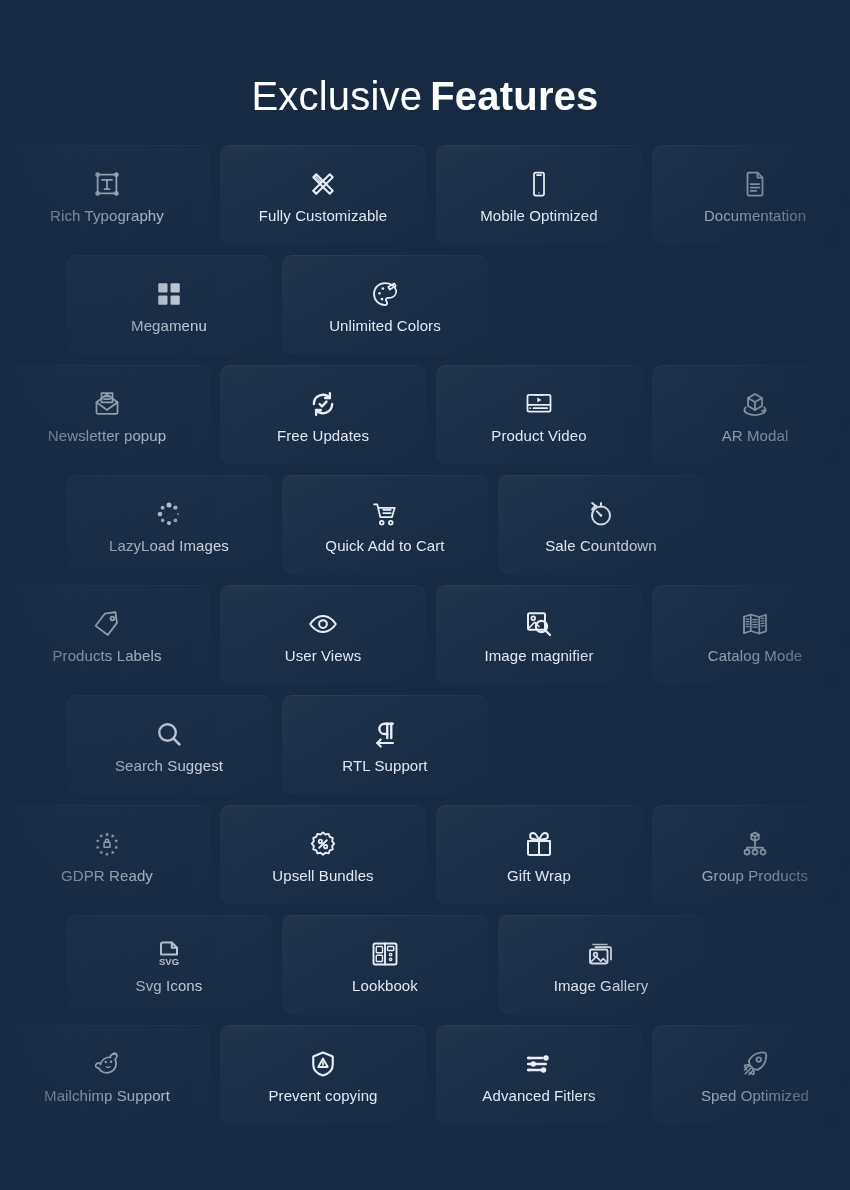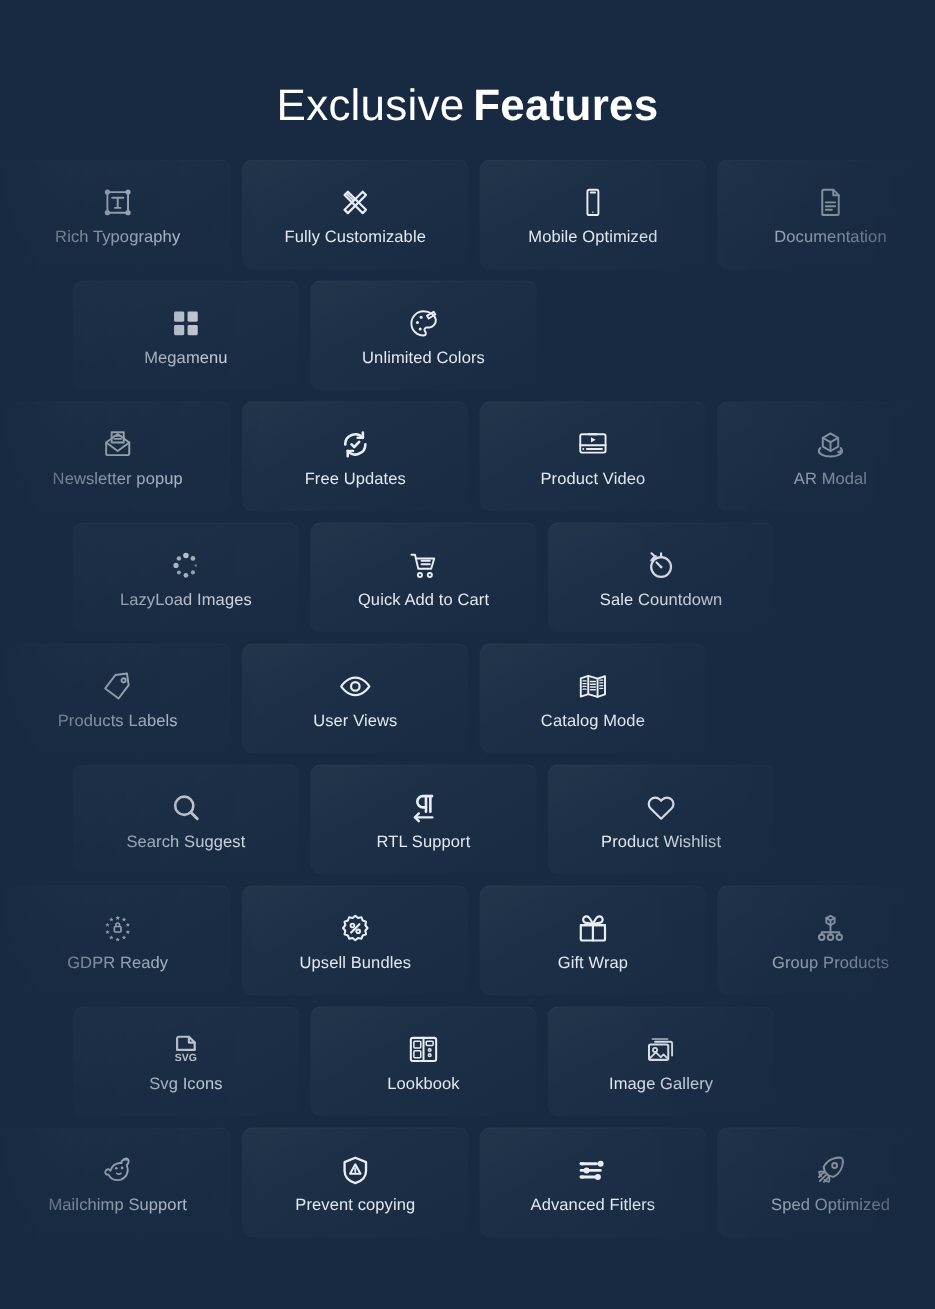--- a/index.html
+++ b/index.html
@@ -296,20 +296,32 @@
             <svg viewBox="0 0 24 24" fill="none" stroke="currentColor" stroke-width="1.4" stroke-linecap="round" stroke-linejoin="round">
               <path d="M1.8 12S5.6 5.6 12 5.6 22.2 12 22.2 12 18.4 18.4 12 18.4 1.8 12 1.8 12Z" stroke-width="1.6"></path>
               <circle cx="12" cy="12" r="3.1" stroke-width="1.6"></circle>
             </svg>
           </span>
           <span class="lbl">User Views</span>
         </div>
         <div class="card">
           <span class="ic">
             <svg viewBox="0 0 24 24" fill="none" stroke="currentColor" stroke-width="1.4" stroke-linecap="round" stroke-linejoin="round">
+              <rect x="3.2" y="3.4" width="13.6" height="13.2" rx="1.1" stroke-width="1.6"></rect>
+              <circle cx="7.4" cy="7.4" r="1.5" stroke-width="1.4"></circle>
+              <path d="m3.9 15.2 4.6-4.6 3.4 3.4" stroke-width="1.4"></path>
+              <circle cx="14" cy="14" r="4.5" stroke-width="1.7"></circle>
+              <path d="m17.4 17.4 3.4 3.4" stroke-width="1.9"></path>
+            </svg>
+          </span>
+          <span class="lbl">Image magnifier</span>
+        </div>
+        <div class="card">
+          <span class="ic">
+            <svg viewBox="0 0 24 24" fill="none" stroke="currentColor" stroke-width="1.4" stroke-linecap="round" stroke-linejoin="round">
               <path d="M3.2 6.2 8.6 4.4l6.8 2 5.4-1.8v13.2l-5.4 1.8-6.8-2-5.4 1.8z"></path>
               <path d="M8.6 4.4v13.2M15.4 6.4v13.2"></path>
               <path d="M4.8 8h2.2M4.8 10h2.2M4.8 12h2.2M4.8 14h2.2M10.2 8.4h3.6M10.2 10.4h3.6M10.2 12.4h3.6M10.2 14.4h3.6M17 7.4h2.2M17 9.4h2.2M17 11.4h2.2M17 13.4h2.2" stroke-width="1"></path>
             </svg>
           </span>
           <span class="lbl">Catalog Mode</span>
         </div>
       </div>
       <div class="row even" style="top: 550px;">
         <div class="card">
@@ -324,28 +336,20 @@
         <div class="card">
           <span class="ic">
             <svg viewBox="0 0 24 24" fill="none" stroke="currentColor" stroke-width="1.4" stroke-linecap="round" stroke-linejoin="round">
               <path d="M18.2 3.8h-6.6a4.1 4.1 0 0 0 0 8.2h2.2" stroke-width="1.9"></path>
               <path d="M13.8 3.8v11.4M17 3.8v11.4" stroke-width="1.9"></path>
               <path d="M18.4 19.2H5.8" stroke-width="1.7"></path>
               <path d="m8.6 16.4-2.8 2.8 2.8 2.8" stroke-width="1.7"></path>
             </svg>
           </span>
           <span class="lbl">RTL Support</span>
-        </div>
-        <div class="card">
-          <span class="ic">
-            <svg viewBox="0 0 24 24" fill="none" stroke="currentColor" stroke-width="1.4" stroke-linecap="round" stroke-linejoin="round">
-              <path d="M12 20.2 4.4 12.8a4.6 4.6 0 0 1 0-6.6 4.8 4.8 0 0 1 6.7 0l.9.9.9-.9a4.8 4.8 0 0 1 6.7 0 4.6 4.6 0 0 1 0 6.6z" stroke-width="1.6"></path>
-            </svg>
-          </span>
-          <span class="lbl">Product Wishlist</span>
         </div>
       </div>
       <div class="row odd" style="top: 660px;">
         <div class="card">
           <span class="ic">
             <svg viewBox="0 0 24 24" fill="none" stroke="currentColor" stroke-width="1.4" stroke-linecap="round" stroke-linejoin="round">
               <rect x="9.6" y="10.6" width="4.8" height="4" rx="0.7" stroke-width="1.2"></rect>
               <path d="M10.7 10.6V9.4a1.3 1.3 0 0 1 2.6 0v1.2" stroke-width="1.2"></path>
               <g fill="currentColor" stroke="none">
                 <path d="m12 2.6.5 1.1 1.2.1-.9.8.3 1.2-1.1-.7-1.1.7.3-1.2-.9-.8 1.2-.1z"></path>

